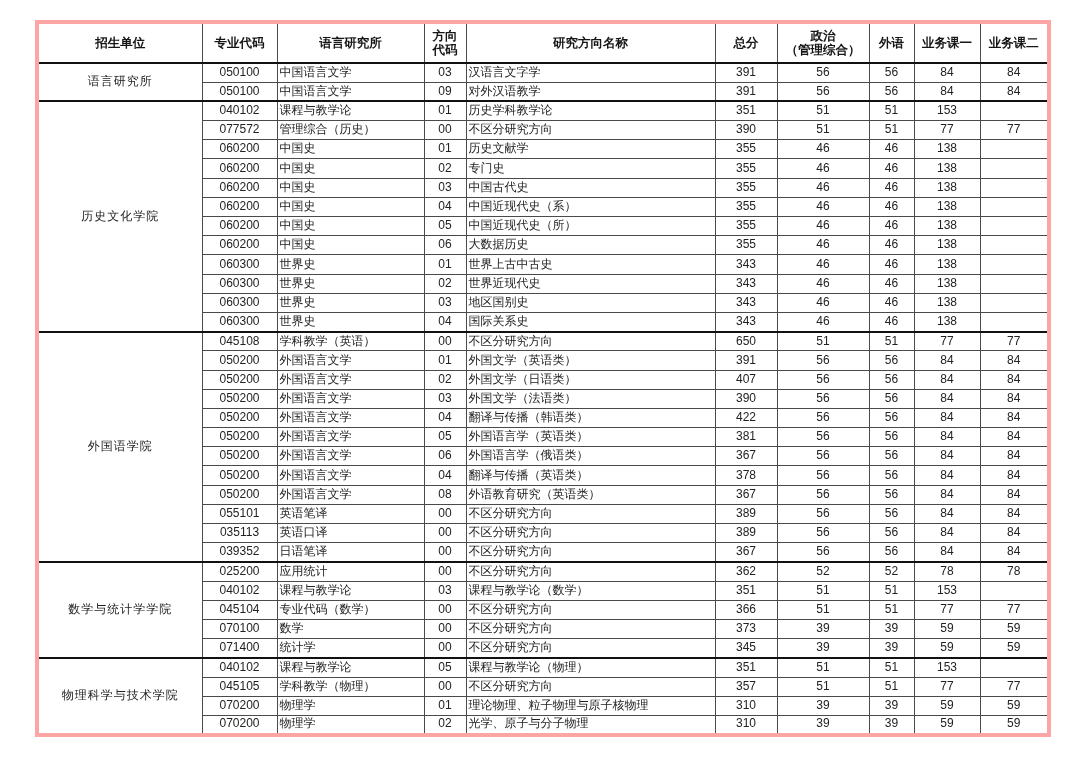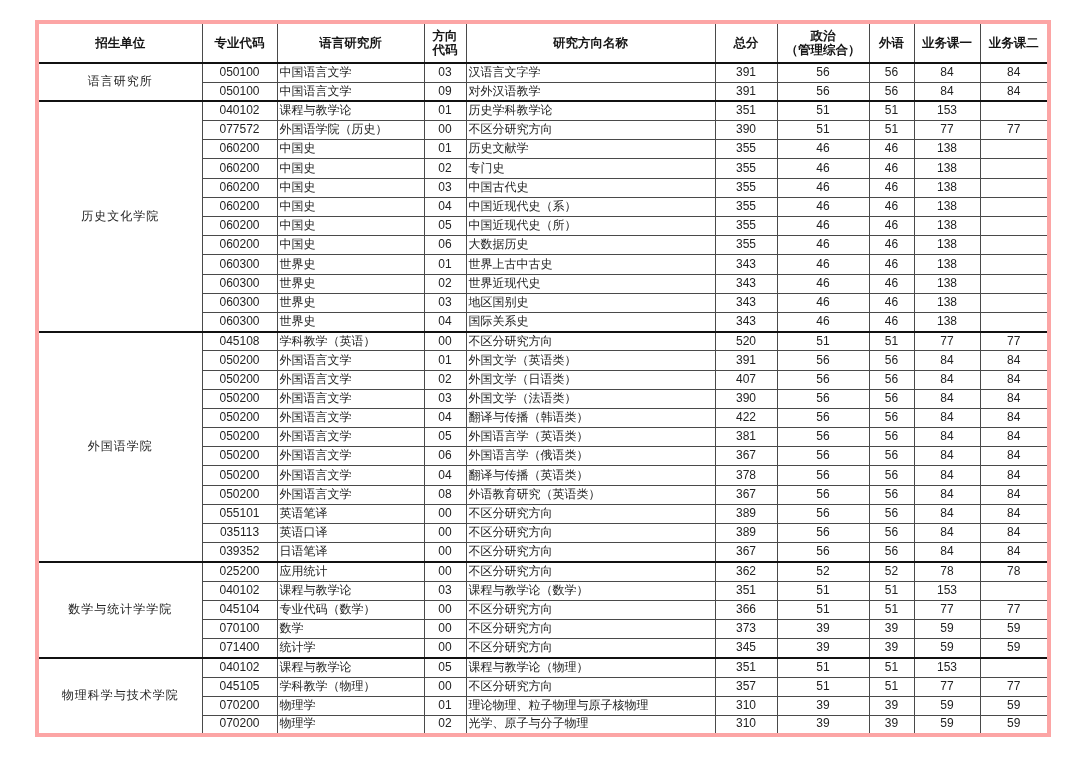--- a/index.html
+++ b/index.html
@@ -123,21 +123,21 @@
           <td class="c">01</td>
           <td class="l">历史学科教学论</td>
           <td class="c">351</td>
           <td class="c">51</td>
           <td class="c">51</td>
           <td class="c">153</td>
           <td class="c"></td>
         </tr>
         <tr>
           <td class="c">077572</td>
-          <td class="l">外国语学院（历史）</td>
+          <td class="l">管理综合（历史）</td>
           <td class="c">00</td>
           <td class="l">不区分研究方向</td>
           <td class="c">390</td>
           <td class="c">51</td>
           <td class="c">51</td>
           <td class="c">77</td>
           <td class="c">77</td>
         </tr>
         <tr>
           <td class="c">060200</td>
@@ -248,21 +248,21 @@
           <td class="c">46</td>
           <td class="c">138</td>
           <td class="c"></td>
         </tr>
         <tr class="group-start">
           <td class="unit-cell" rowspan="12">外国语学院</td>
           <td class="c">045108</td>
           <td class="l">学科教学（英语）</td>
           <td class="c">00</td>
           <td class="l">不区分研究方向</td>
-          <td class="c">520</td>
+          <td class="c">650</td>
           <td class="c">51</td>
           <td class="c">51</td>
           <td class="c">77</td>
           <td class="c">77</td>
         </tr>
         <tr>
           <td class="c">050200</td>
           <td class="l">外国语言文学</td>
           <td class="c">01</td>
           <td class="l">外国文学（英语类）</td>

